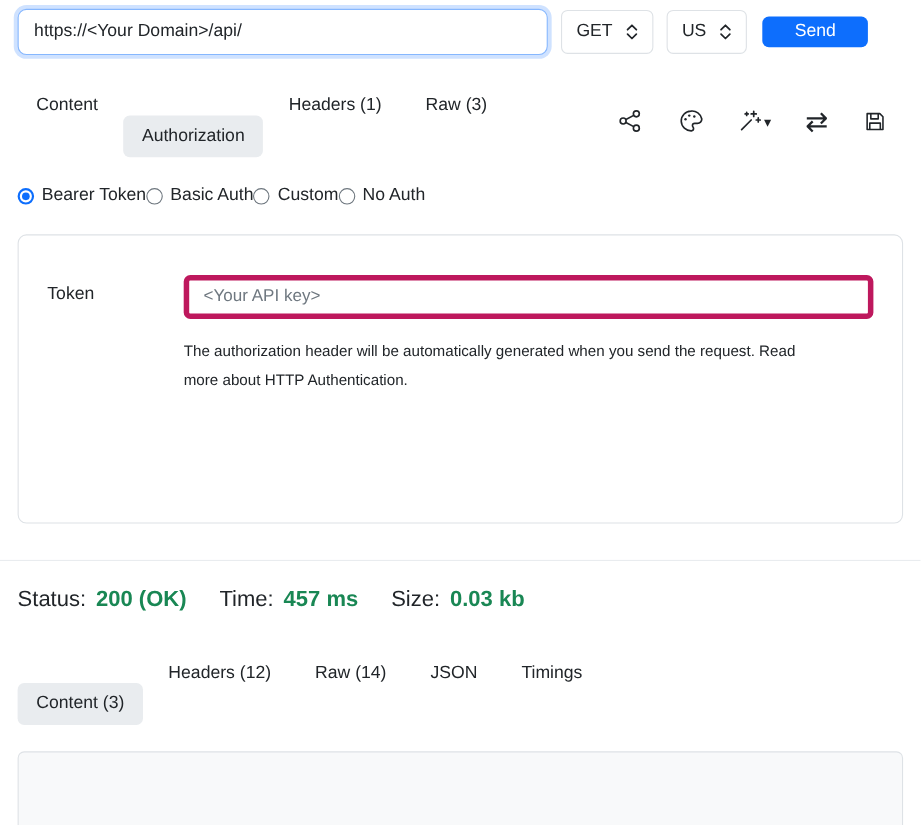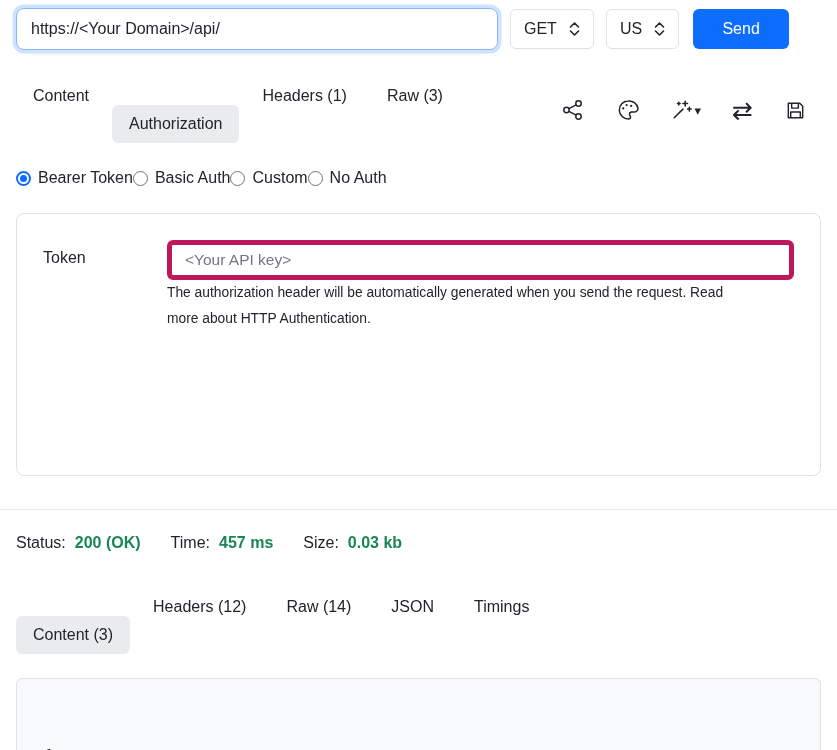--- a/index.html
+++ b/index.html
@@ -20,21 +20,21 @@
     border: 1px solid #86b7fe; border-radius: 8px; outline: none;
     box-shadow: 0 0 0 3.5px rgba(13,110,253,.2);
   }
   .select-box {
     display: flex; align-items: center; gap: 12px;
     height: 40px; padding: 0 13px;
     border: 1px solid #dee2e6; border-radius: 6px;
     background: #fff; cursor: pointer; user-select: none;
   }
   .send-btn {
-    height: 40px; width: 96px; margin-left: 2px;
+    height: 28px; width: 96px; margin-left: 2px;
     background: #0d6efd; color: #fff; border: none; border-radius: 6px;
     font-family: inherit; font-size: 16px; cursor: pointer;
   }
 
   
   .tabs-row { display: flex; align-items: center; justify-content: space-between; margin-top: 27px; }
   .tabs { display: flex; gap: 6px; }
   .tab { padding: 10px 17px; border-radius: 6px; cursor: pointer; white-space: nowrap; }
   .tab.active { background: #e9ecef; margin-top: 28px; }
   .toolbar { display: flex; align-items: center; gap: 31px; padding-right: 14px; }
@@ -51,40 +51,40 @@
     display: inline-flex; align-items: center; justify-content: center; flex: none;
   }
   .radio-option.selected .radio-circle { border: 2px solid #0d6efd; }
   .radio-dot { width: 7px; height: 7px; border-radius: 50%; background: transparent; }
   .radio-option.selected .radio-dot { background: #0d6efd; }
 
   
   .token-panel {
     margin-top: 26px; height: 263px;
     border: 1px solid #dee2e6; border-radius: 8px;
-    padding: 26px 26px;
+    padding: 36px 26px;
   }
   .panel-row { display: flex; }
   .token-label { width: 124px; padding-top: 9px; flex: none; }
   .token-col { flex: 1; }
   .token-input {
     width: 100%; height: 40px; padding: 0 13px;
     font-family: inherit; font-size: 15.5px; color: #212529;
     border: 5px solid #be185d; border-radius: 6px; outline: none;
   }
   .token-input::placeholder { color: #6f7880; opacity: 1; }
   .helper-text {
-    max-width: 588px;
+    margin-top: 17px; max-width: 588px;
     font-size: 13.8px; line-height: 1.85; color: #212529;
   }
 
   .divider { border: none; border-top: 1px solid #e9ecef; margin: 33px -16px 0 -16px; }
 
   
-  .status-row { display: flex; align-items: baseline; gap: 30px; margin-top: 24px; font-size: 16px; }
+  .status-row { display: flex; align-items: baseline; gap: 30px; margin-top: 24px; font-size: 20px; }
   .status-group { display: inline-flex; align-items: baseline; gap: 9px; }
   .status-label { color: #212529; }
   .status-value { color: #198754; font-weight: 700; }
 
   
   .response-tabs { margin-top: 36px; }
 
   
   .code-block {
     margin-top: 24px; height: 130px;

